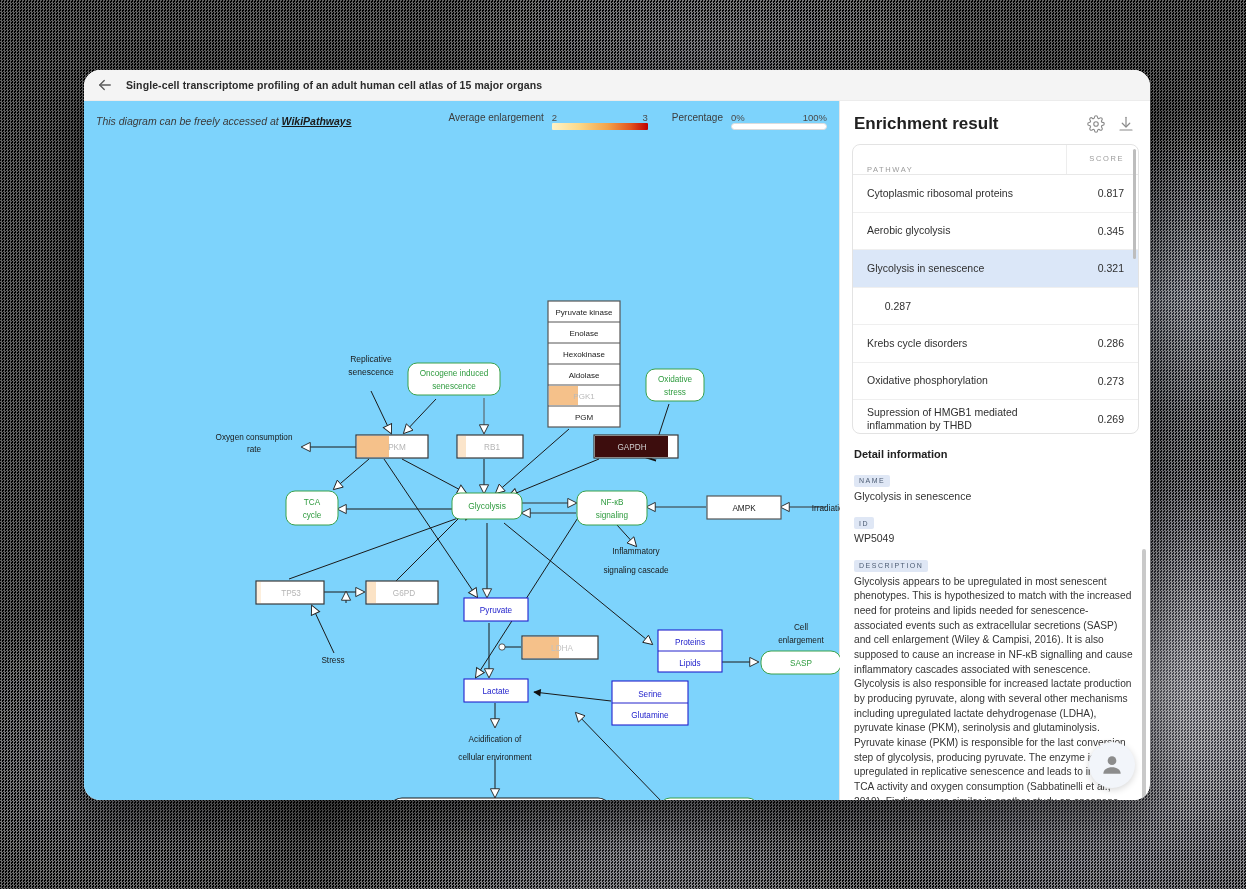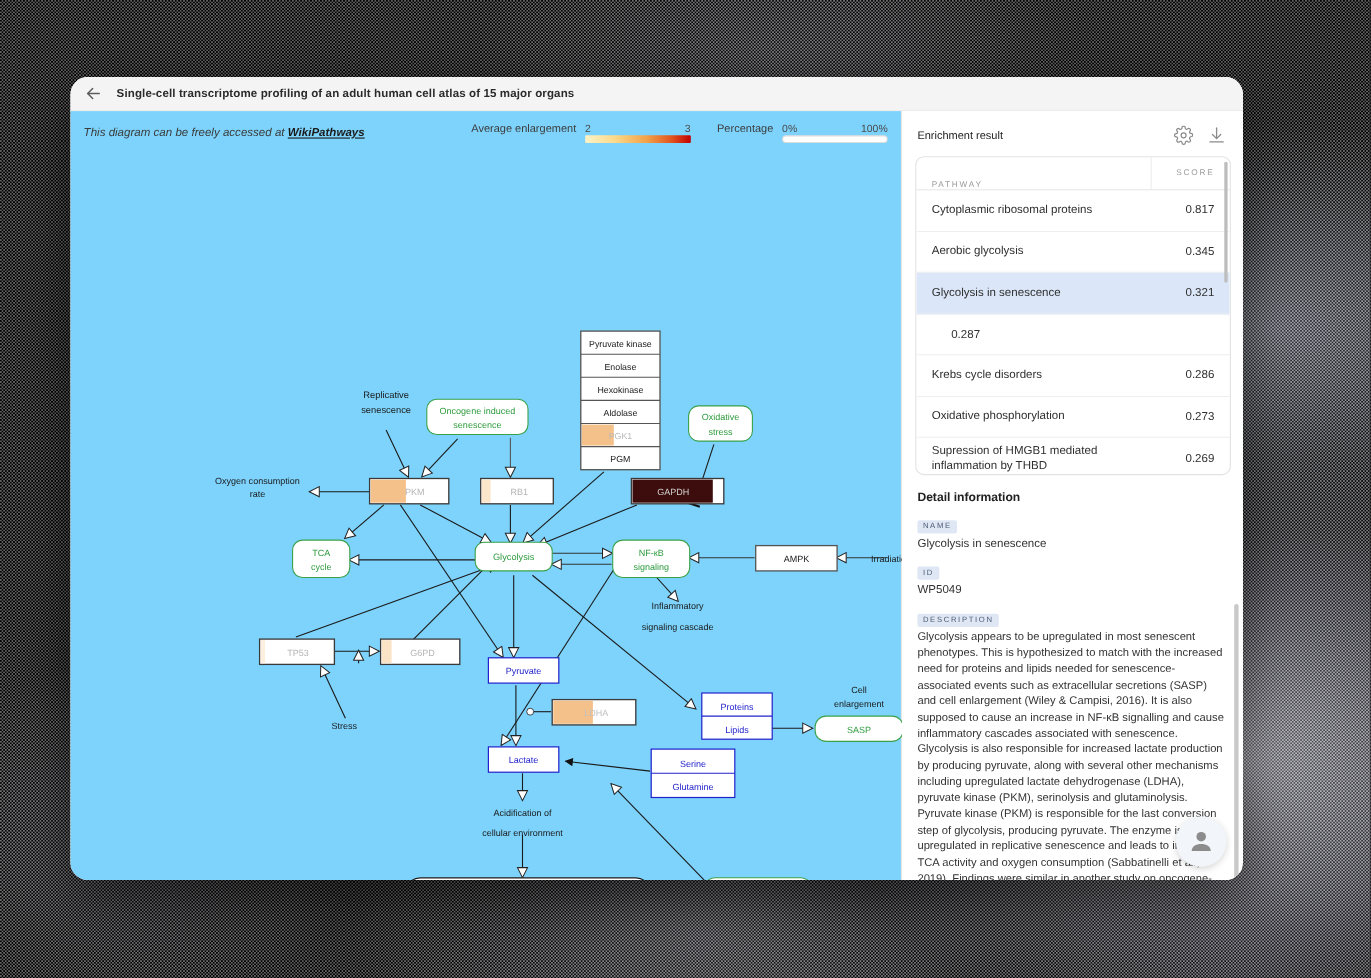--- a/index.html
+++ b/index.html
@@ -24,21 +24,21 @@
   .halo::after{
     content:""; position:absolute; inset:0;
     background-image:
       repeating-conic-gradient(#fff 0% 25%, #000 0% 50%);
     background-size: 3px 3px;
     mix-blend-mode: overlay; opacity:.38;
   }
 
   
   .card {
-    position: absolute; left: 64px; top: 70px; width: 1066px; height: 730px;
+    position: absolute; left: 84px; top: 70px; width: 1066px; height: 730px;
     background: #fff; border-radius: 16px; overflow: hidden;
     box-shadow: 0 18px 50px rgba(0,0,0,.55);
   }
 
   
   .topbar {
     height: 31px; background: #f4f4f4; display: flex; align-items: center;
     padding: 0 12px; gap: 12px; border-bottom: 1px solid #ececec;
   }
   .back-arrow { width: 18px; height: 18px; color:#5c5c5c; flex:none; cursor:pointer; }
@@ -64,21 +64,21 @@
     background: linear-gradient(90deg,#fdf3c8 0%, #fbd98a 28%, #f2a24a 58%, #e2541f 82%, #c00000 100%); }
   .bar-pct { height:7px; width:96px; border-radius:4px; background:#fff; border:1px solid #dcdcdc; }
   .legend-grp { display:flex; align-items:flex-start; gap:8px; }
 
   
   .canvas { position:absolute; left:0; top:40px; width:756px; height:659px; overflow:hidden; }
   .canvas svg { display:block; }
 
   
   .panel-head { display:flex; align-items:center; padding: 13px 14px 8px 14px; }
-  .panel-title { font-size:10px; font-weight:400; color:#212121; }
+  .panel-title { font-size:17px; font-weight:700; color:#212121; }
   .panel-head .sp { flex:1; }
   .ico-btn { width:18px; height:18px; color:#8a8a8a; cursor:pointer; margin-left:12px; }
 
   .table-card {
     margin: 2px 10px 0 12px; border:1px solid #e3e3e3; border-radius:8px;
     overflow:hidden; background:#fff; height: 290px; position:relative;
   }
   .tbl-head { display:flex; border-bottom:1px solid #e8e8e8; height:30px; align-items:flex-end; }
   .th { font-size:7.5px; letter-spacing:1.6px; color:#9b9b9b; font-weight:400; }
   .th.path { flex:1; padding-left:14px; }

